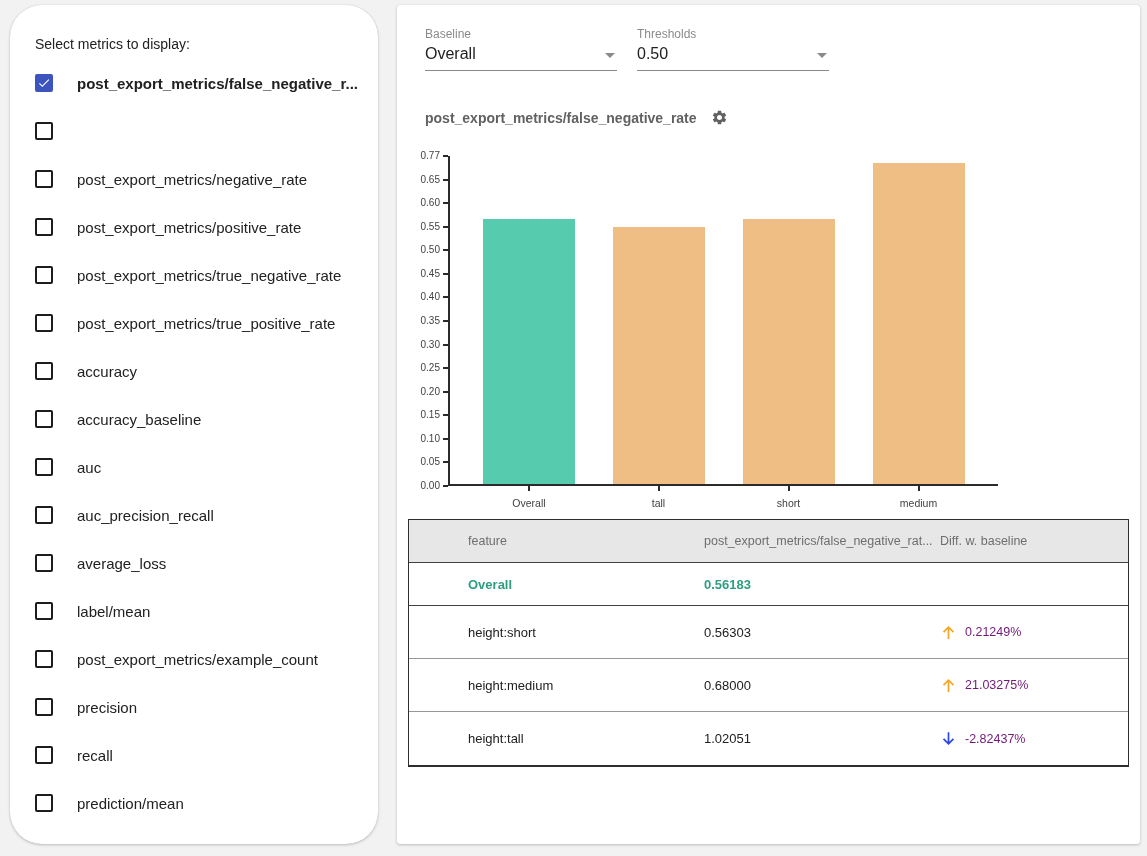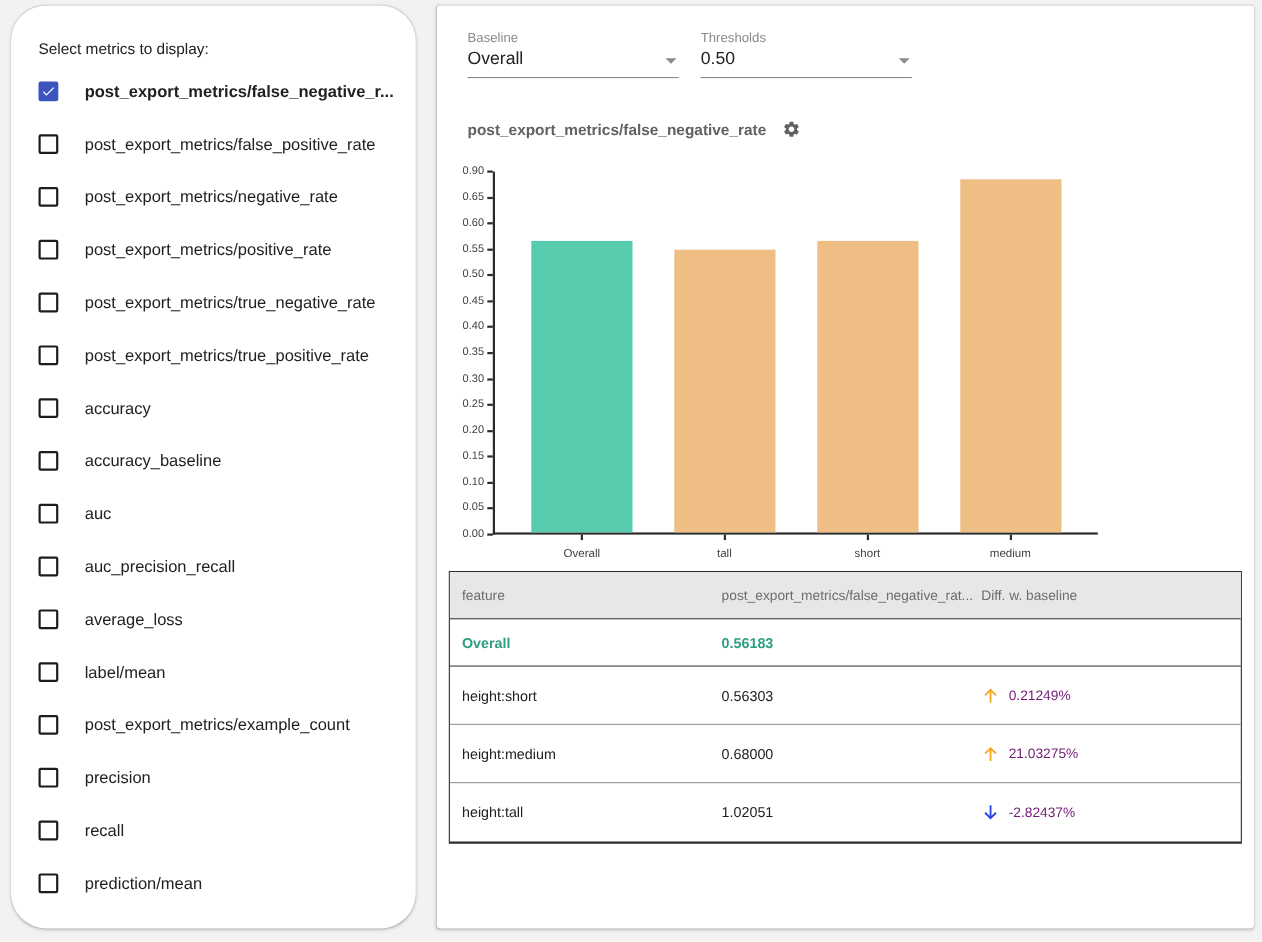--- a/index.html
+++ b/index.html
@@ -40,21 +40,21 @@
           border-left:2px solid #2b2b2b; border-bottom:2px solid #2b2b2b; }
   .ytick-label { position:absolute; width:36px; text-align:right; font-size:10px; color:#424242; line-height:10px; }
   .ytick-mark  { position:absolute; width:5px; height:2px; background:#2b2b2b; }
   .bar { position:absolute; bottom:0; width:92px; cursor:pointer; }
   .xtick-mark  { position:absolute; width:2px; height:5px; background:#2b2b2b; top:330px; }
   .xtick-label { position:absolute; top:341px; font-size:10.5px; color:#424242; text-align:center; width:92px; }
 
   
   .metric-table { position:absolute; left:11px; top:514px; width:721px;
                   border:1px solid #2e2e2e; border-bottom-width:2px; background:#fff; }
-  .t-row  { display:flex; align-items:center; }
+  .t-row  { display:flex; align-items:center;padding-left:48px; }
   .t-header { height:43px; background:#e7e7e7; border-bottom:1px solid #424242;
               color:#6e6e6e; font-size:12.5px; }
   .t-col1 { width:236px; padding-left:11px; }
   .t-col2 { width:236px; padding-left:11px; }
   .t-col3 { flex:1; padding-left:11px; display:flex; align-items:center; }
   .t-data { height:53px; font-size:13px; color:#212121; border-bottom:1px solid #979797; }
   .t-data.baseline { height:43px; border-bottom:1px solid #424242;
                      color:var(--baseline-text,#2D9E80); font-weight:bold; }
   .t-data:last-child { border-bottom:none; }
   .diff-text { margin-left:8px; font-size:12.5px; color:#701a75; }
@@ -68,21 +68,20 @@
       <div class="metric-item checked">
         <span class="checkbox on">
           <svg width="14" height="14" viewBox="0 0 24 24">
             <path d="M9 16.17L4.83 12l-1.42 1.41L9 19 21 7l-1.41-1.41z" fill="#fff"></path>
           </svg>
         </span>
         <span class="metric-label">post_export_metrics/false_negative_r...</span>
       </div>
       <div class="metric-item">
         <span class="checkbox"></span>
-        <span class="metric-label">post_export_metrics/false_positive_rate</span>
       </div>
       <div class="metric-item">
         <span class="checkbox"></span>
         <span class="metric-label">post_export_metrics/negative_rate</span>
       </div>
       <div class="metric-item">
         <span class="checkbox"></span>
         <span class="metric-label">post_export_metrics/positive_rate</span>
       </div>
       <div class="metric-item">
@@ -183,21 +182,21 @@
       <div class="ytick-label" style="top: 112.857px; left: -46px;">0.45</div>
       <div class="ytick-mark" style="top: 116.857px; left: -7px;"></div>
       <div class="ytick-label" style="top: 89.2857px; left: -46px;">0.50</div>
       <div class="ytick-mark" style="top: 93.2857px; left: -7px;"></div>
       <div class="ytick-label" style="top: 65.7143px; left: -46px;">0.55</div>
       <div class="ytick-mark" style="top: 69.7143px; left: -7px;"></div>
       <div class="ytick-label" style="top: 42.1429px; left: -46px;">0.60</div>
       <div class="ytick-mark" style="top: 46.1429px; left: -7px;"></div>
       <div class="ytick-label" style="top: 18.5714px; left: -46px;">0.65</div>
       <div class="ytick-mark" style="top: 22.5714px; left: -7px;"></div>
-      <div class="ytick-label" style="top: -5px; left: -46px;">0.90</div>
+      <div class="ytick-label" style="top: -5px; left: -46px;">0.77</div>
       <div class="ytick-mark" style="top: -1px; left: -7px;"></div>
       <div class="bar" style="left: 33px; height: 264.863px; background: rgb(87, 203, 173);"></div>
       <div class="xtick-mark" style="left: 78px;"></div>
       <div class="xtick-label" style="left: 33px;">Overall</div>
       <div class="bar" style="left: 162.5px; height: 257.381px; background: rgb(238, 190, 133);"></div>
       <div class="xtick-mark" style="left: 207.5px;"></div>
       <div class="xtick-label" style="left: 162.5px;">tall</div>
       <div class="bar" style="left: 292.5px; height: 265.428px; background: rgb(238, 190, 133);"></div>
       <div class="xtick-mark" style="left: 337.5px;"></div>
       <div class="xtick-label" style="left: 292.5px;">short</div>

